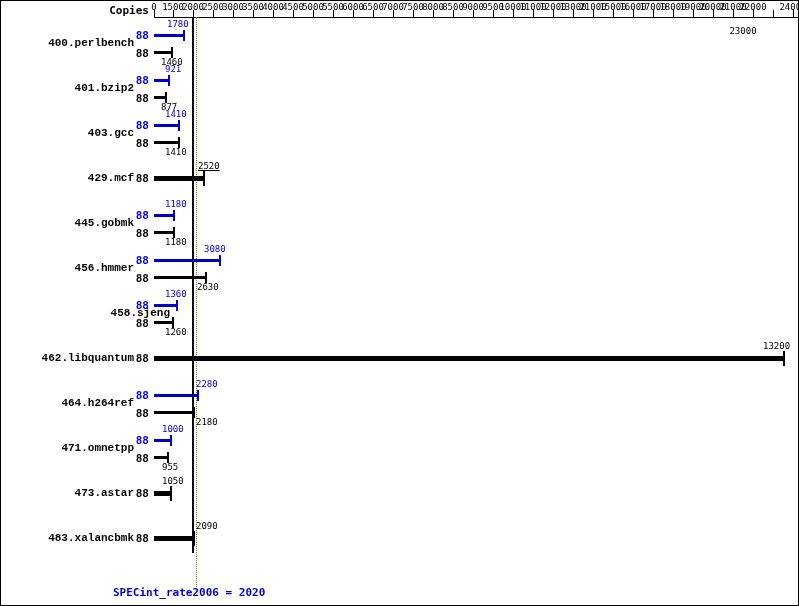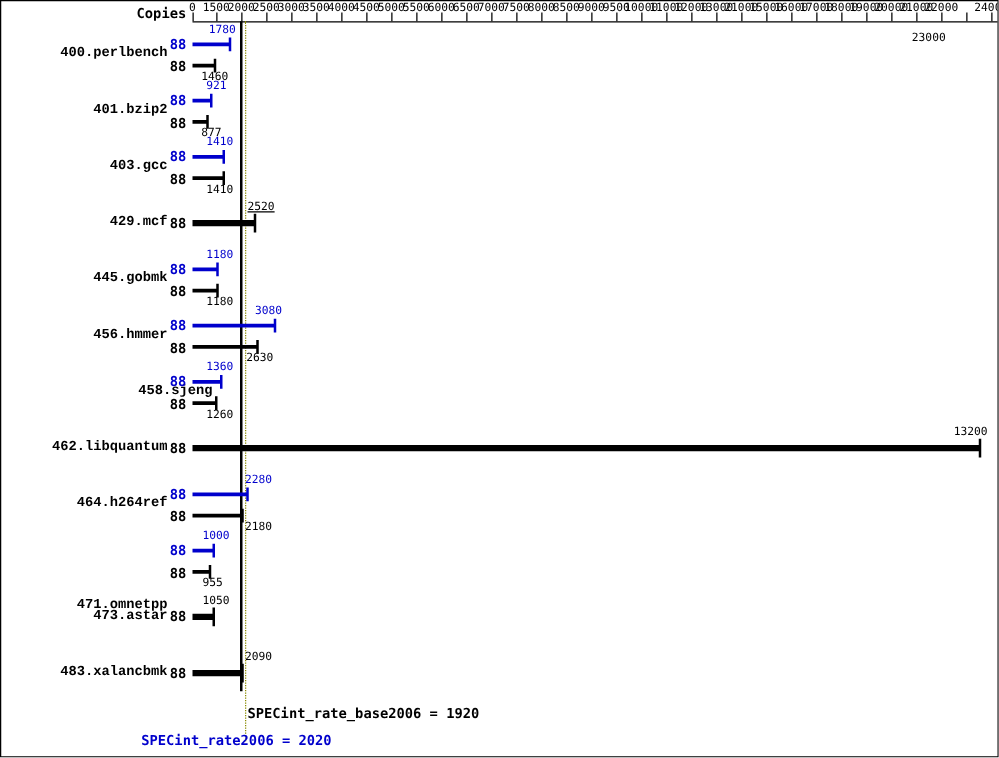--- a/index.html
+++ b/index.html
@@ -282,21 +282,21 @@
     <div class="abs copies-val base" style="left:100px; top:406px; width:48px;">88</div>
     <div class="bar peak" style="left:153px; top:393px; width:44px;"></div>
     <div class="cap peak" style="left:196px; top:389px;"></div>
     <div class="val-label peak" style="left:195px; top:378px;">2280</div>
     <div class="bar" style="left:153px; top:410px; width:40px;"></div>
     <div class="cap base" style="left:192px; top:406px;"></div>
     <div class="val-label base" style="left:195px; top:416px;">2180</div>
   </div>
 
   <div>
-    <div class="abs bench-label" style="left:0px; top:441px; width:133px;margin-top:36px;">471.omnetpp</div>
+    <div class="abs bench-label" style="left:0px; top:441px; width:133px;">471.omnetpp</div>
     <div class="abs copies-val peak" style="left:100px; top:433px; width:48px;">88</div>
     <div class="abs copies-val base" style="left:100px; top:451px; width:48px;">88</div>
     <div class="bar peak" style="left:153px; top:438px; width:17px;"></div>
     <div class="cap peak" style="left:169px; top:434px;"></div>
     <div class="val-label peak" style="left:161px; top:423px;">1000</div>
     <div class="bar" style="left:153px; top:455px; width:14px;"></div>
     <div class="cap base" style="left:166px; top:451px;"></div>
     <div class="val-label base" style="left:161px; top:461px;">955</div>
   </div>
 
@@ -309,16 +309,15 @@
   </div>
 
   <div>
     <div class="abs bench-label" style="left:0px; top:531px; width:133px;">483.xalancbmk</div>
     <div class="abs copies-val base" style="left:100px; top:531px; width:48px;">88</div>
     <div class="bar" style="left:153px; top:535px; width:40px; height:5px;"></div>
     <div class="cap base" style="left:192px; top:530px; height:15px;"></div>
     <div class="val-label base" style="left:195px; top:520px;">2090</div>
   </div>
 
-  <div class="footer-base" style="left:197px; top:563px;">SPECint_rate_base2006 = 1920</div>
   <div class="footer-peak" style="left:112px; top:585px;">SPECint_rate2006 = 2020</div>
 
 </div>
 
 </body></html>

